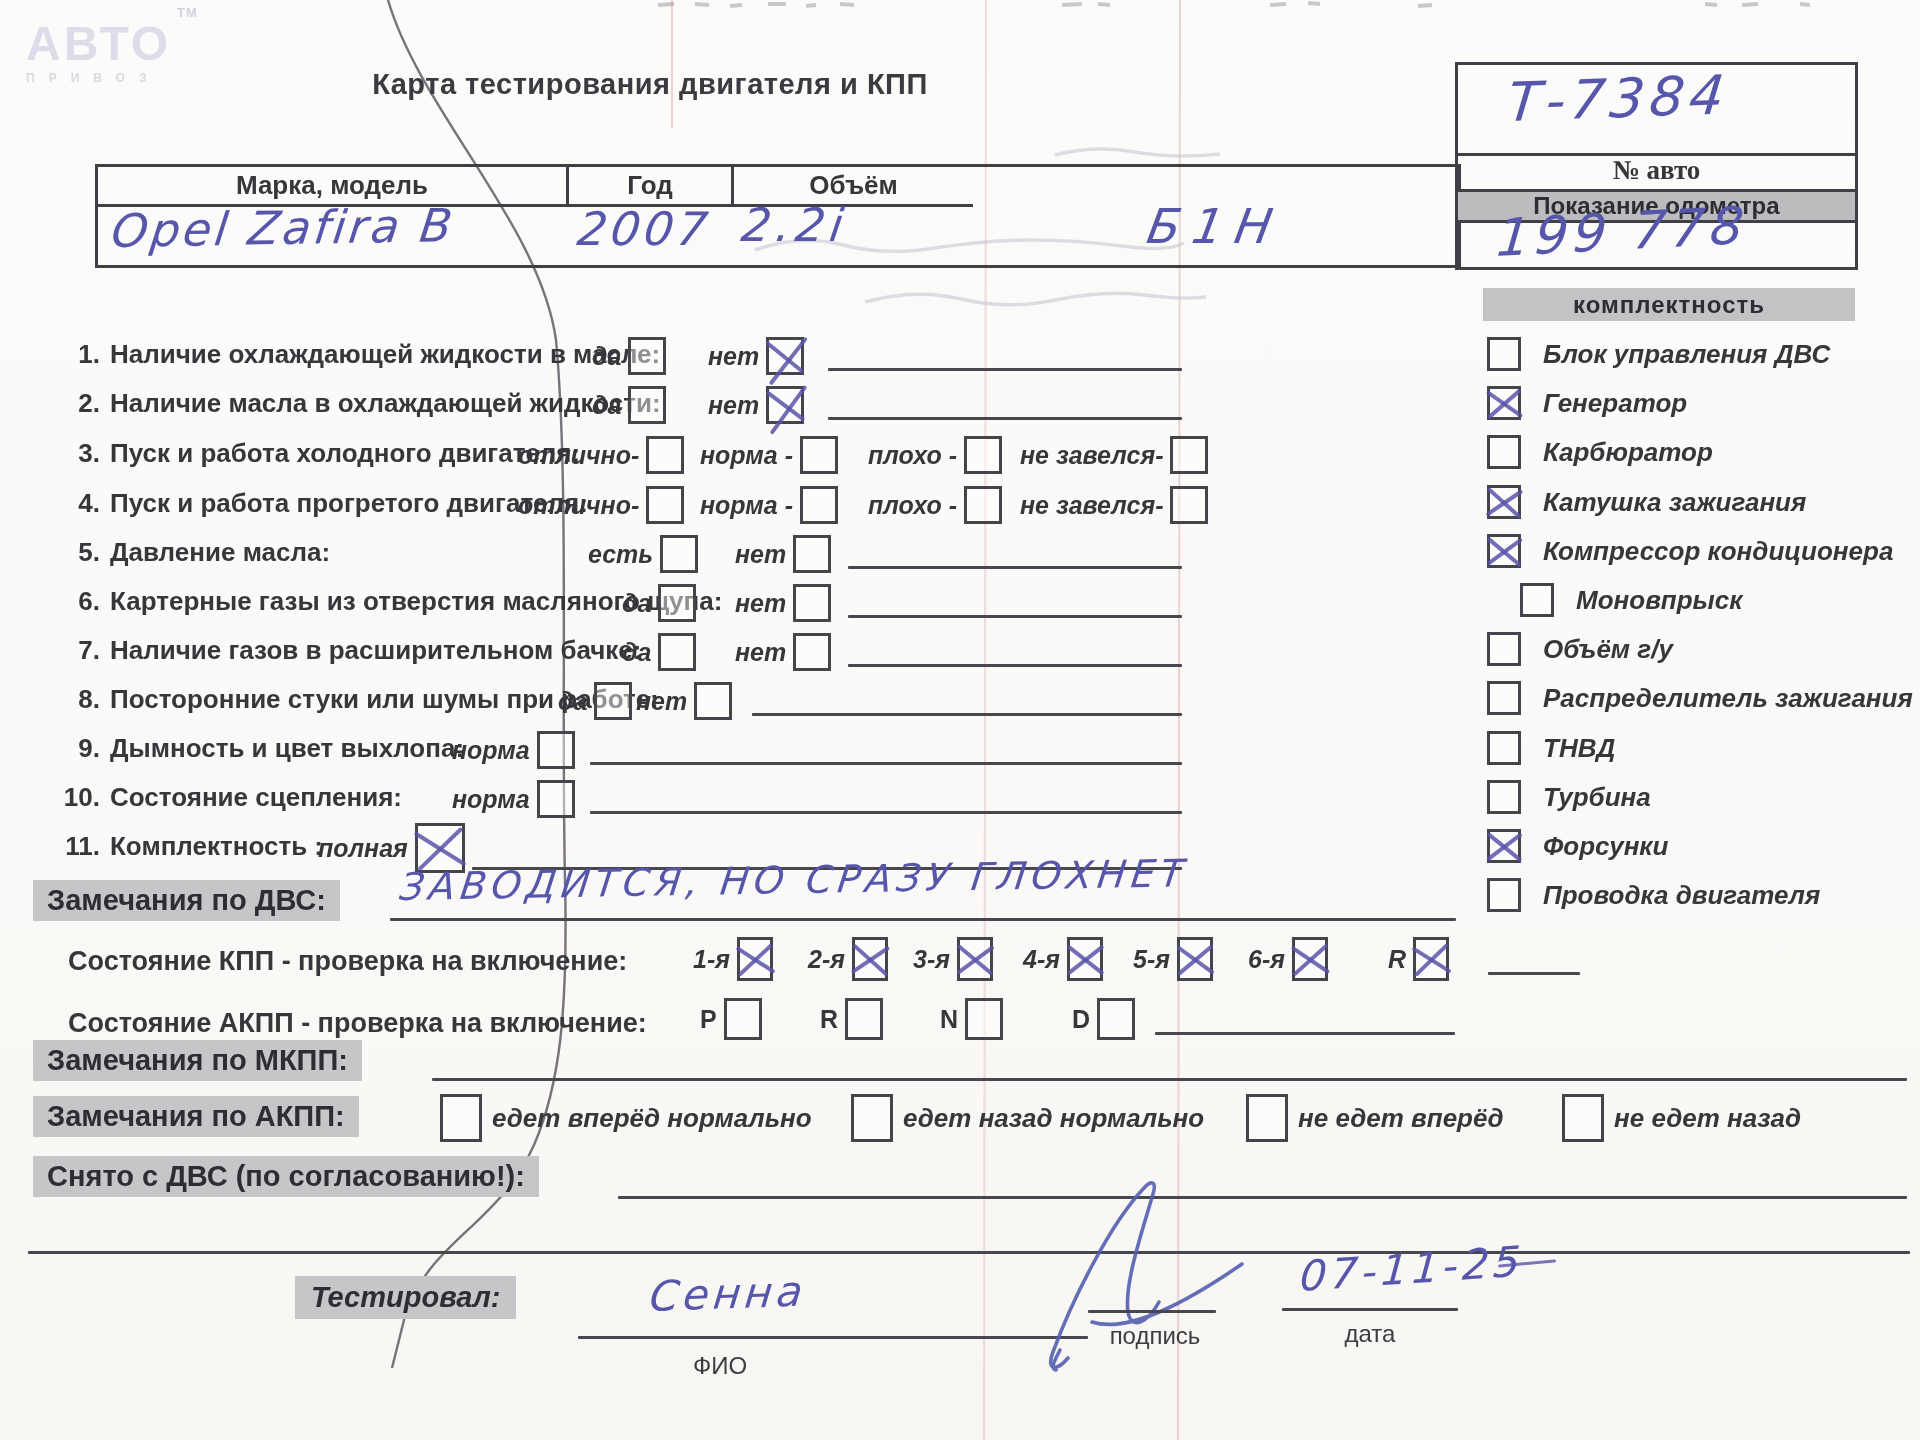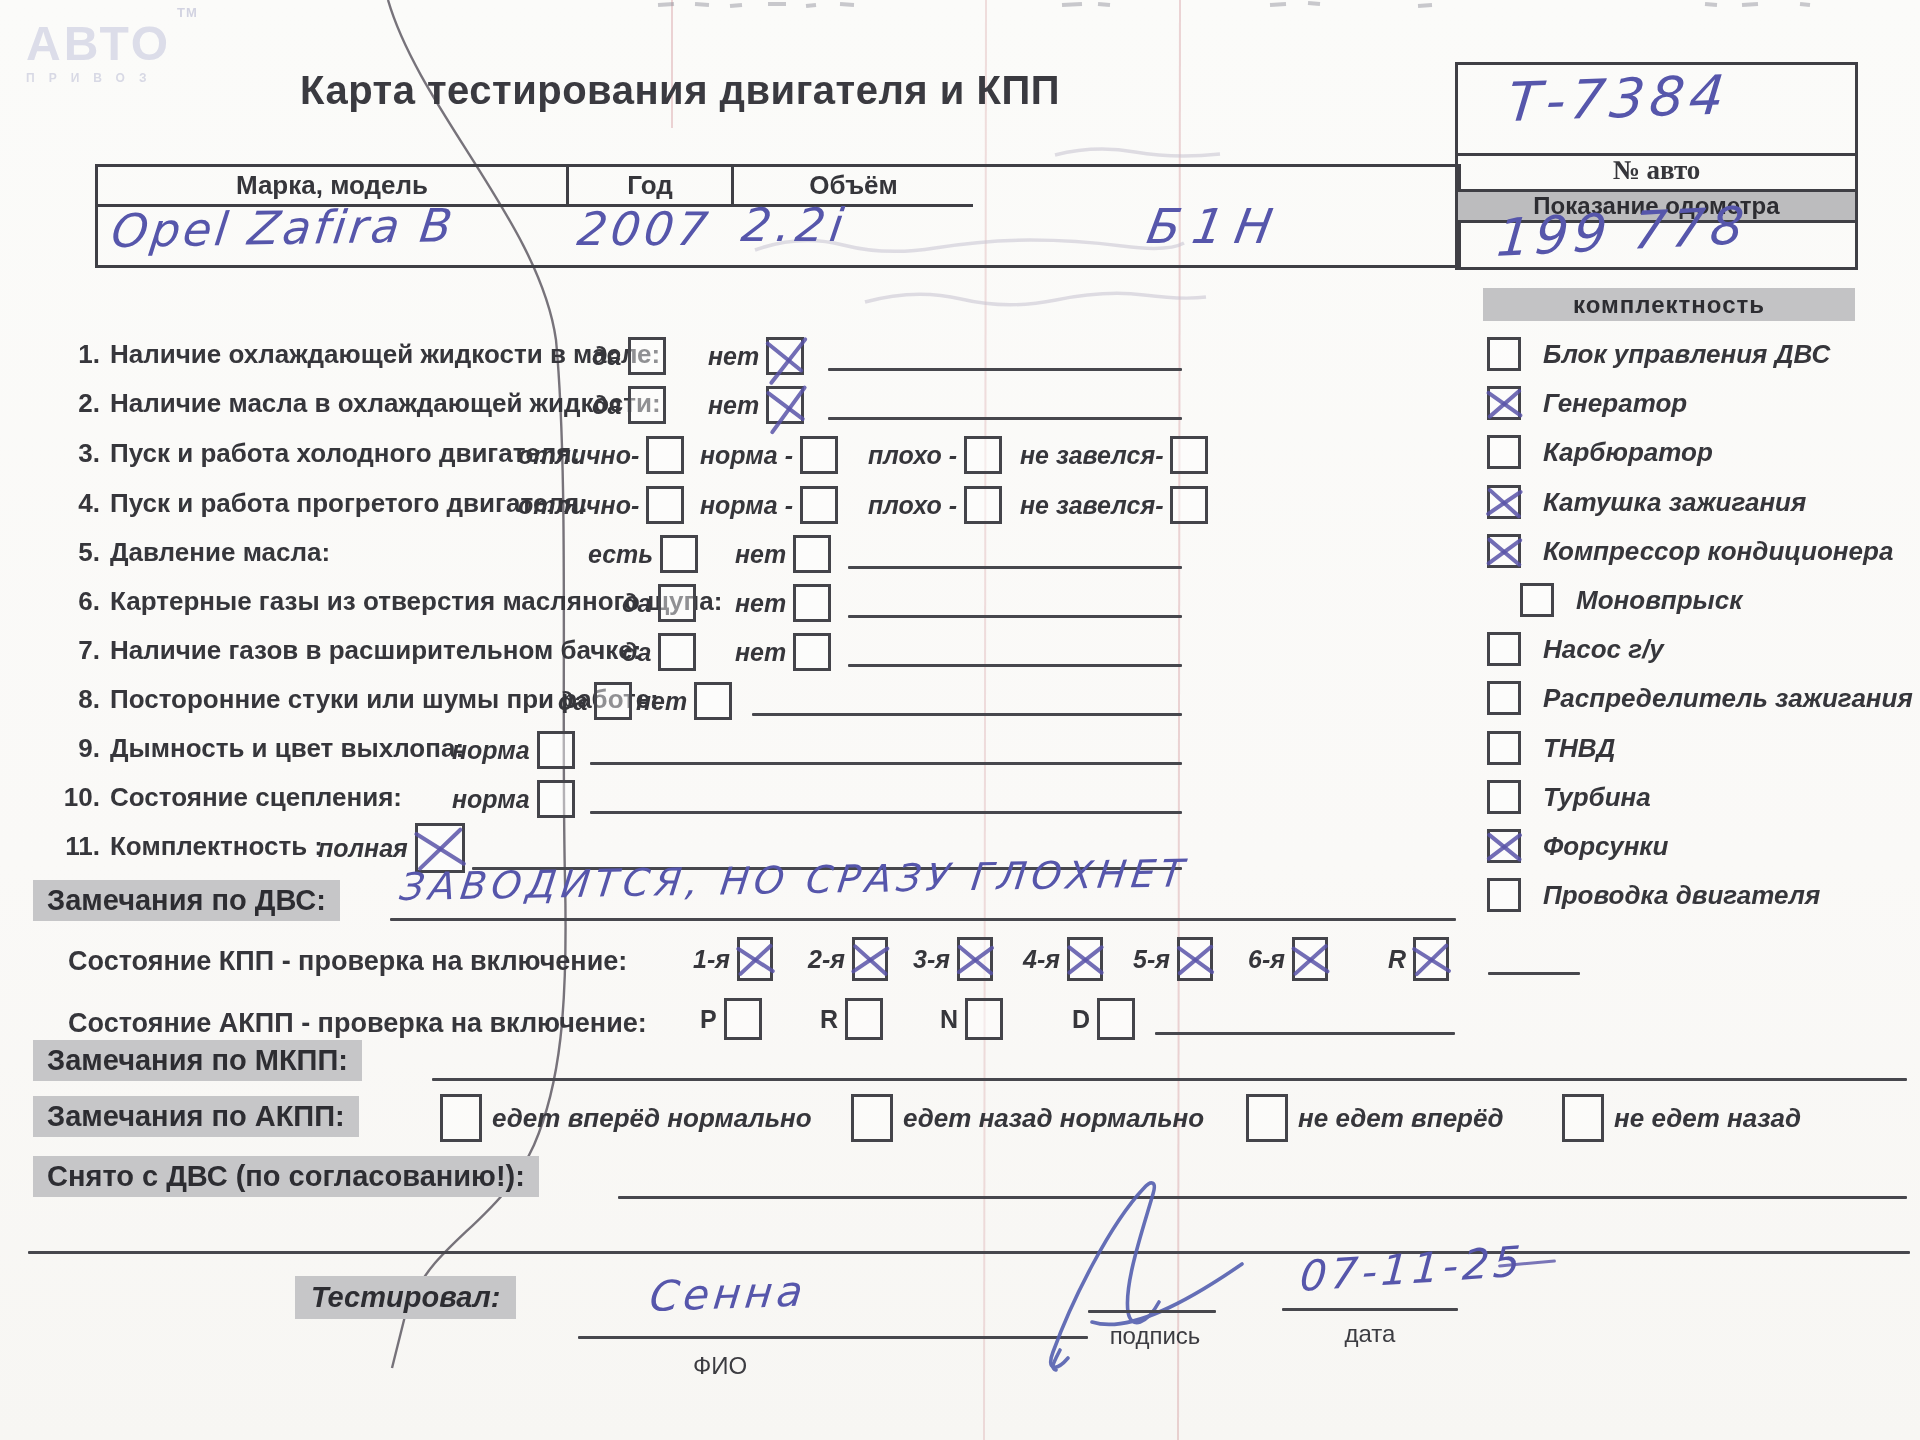--- a/index.html
+++ b/index.html
@@ -10,21 +10,21 @@
   .abs{position:absolute;}
   svg.artifacts{position:absolute;left:0;top:0;pointer-events:none;}
 
   
   .logo{position:absolute;left:26px;top:20px;line-height:1;}
   .logo-top{font-size:48px;font-weight:bold;color:#dcdde9;letter-spacing:3px;}
   .logo-top sup{font-size:13px;position:relative;top:-26px;left:6px;letter-spacing:1px;color:#d2d3e1;}
   .logo-bottom{font-size:12px;font-weight:bold;letter-spacing:14px;color:#d8d9e5;margin-top:4px;}
 
   .title{position:absolute;left:300px;top:68px;width:700px;margin:0;text-align:center;
-         font-size:40px;font-weight:bold;color:#3a3a40;letter-spacing:0.5px;white-space:nowrap;}
+         font-size:29px;font-weight:bold;color:#3a3a40;letter-spacing:0.5px;white-space:nowrap;}
 
   
   .vtable{position:absolute;left:95px;top:164px;width:1366px;height:104px;border:3px solid #3f3f45;box-sizing:border-box;}
   .vth{position:absolute;top:0;height:40px;border-bottom:3px solid #3f3f45;box-sizing:border-box;
        display:flex;align-items:center;justify-content:center;font-weight:bold;font-size:26px;white-space:nowrap;}
   .vc0{left:0;width:468px;}
   .vc1{left:468px;width:165px;border-left:3px solid #3f3f45;}
   .vc2{left:633px;width:242px;border-left:3px solid #3f3f45;}
   .vc3{left:875px;width:485px;border-left:3px solid #3f3f45;}
 
@@ -162,21 +162,21 @@
           <span class="xm" style="transform: rotate(3deg);"></span>
         </span>
         <span class="clabel">Компрессор кондиционера</span>
       </div>
       <div class="comp-item" style="top: 583px; padding-left: 33px;">
         <span class="cb"></span>
         <span class="clabel">Моновпрыск</span>
       </div>
       <div class="comp-item" style="top: 632px;">
         <span class="cb"></span>
-        <span class="clabel">Насос г/у</span>
+        <span class="clabel">Объём г/у</span>
       </div>
       <div class="comp-item" style="top: 681px;">
         <span class="cb"></span>
         <span class="clabel">Распределитель зажигания</span>
       </div>
       <div class="comp-item" style="top: 731px;">
         <span class="cb"></span>
         <span class="clabel">ТНВД</span>
       </div>
       <div class="comp-item" style="top: 780px;">

